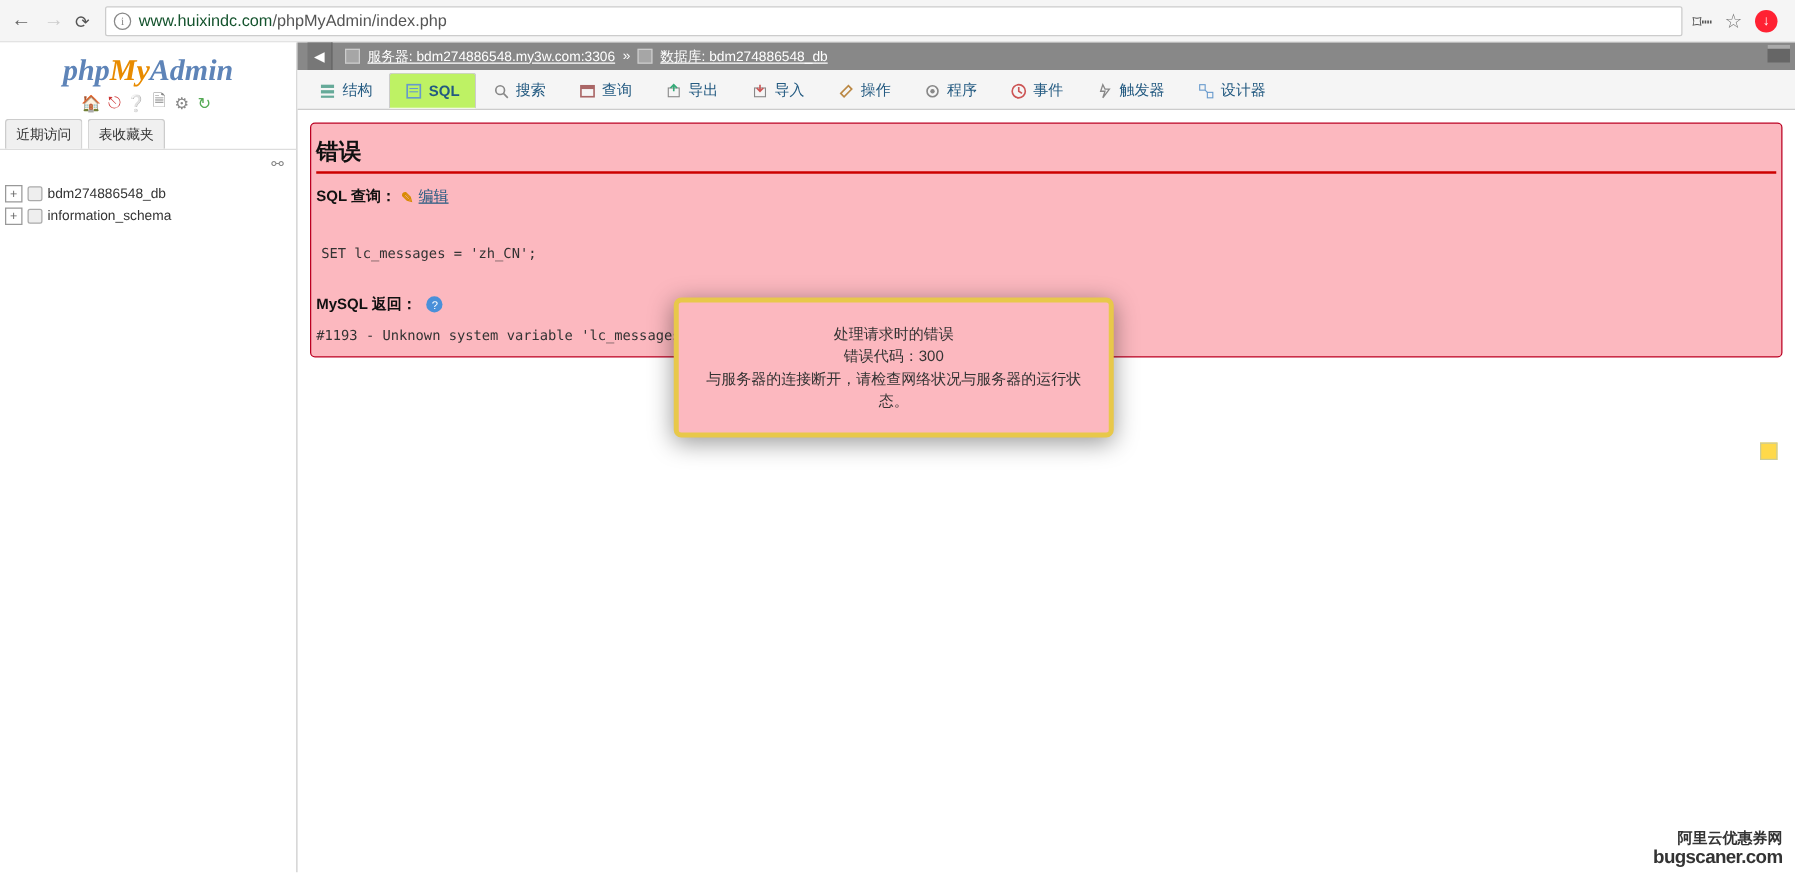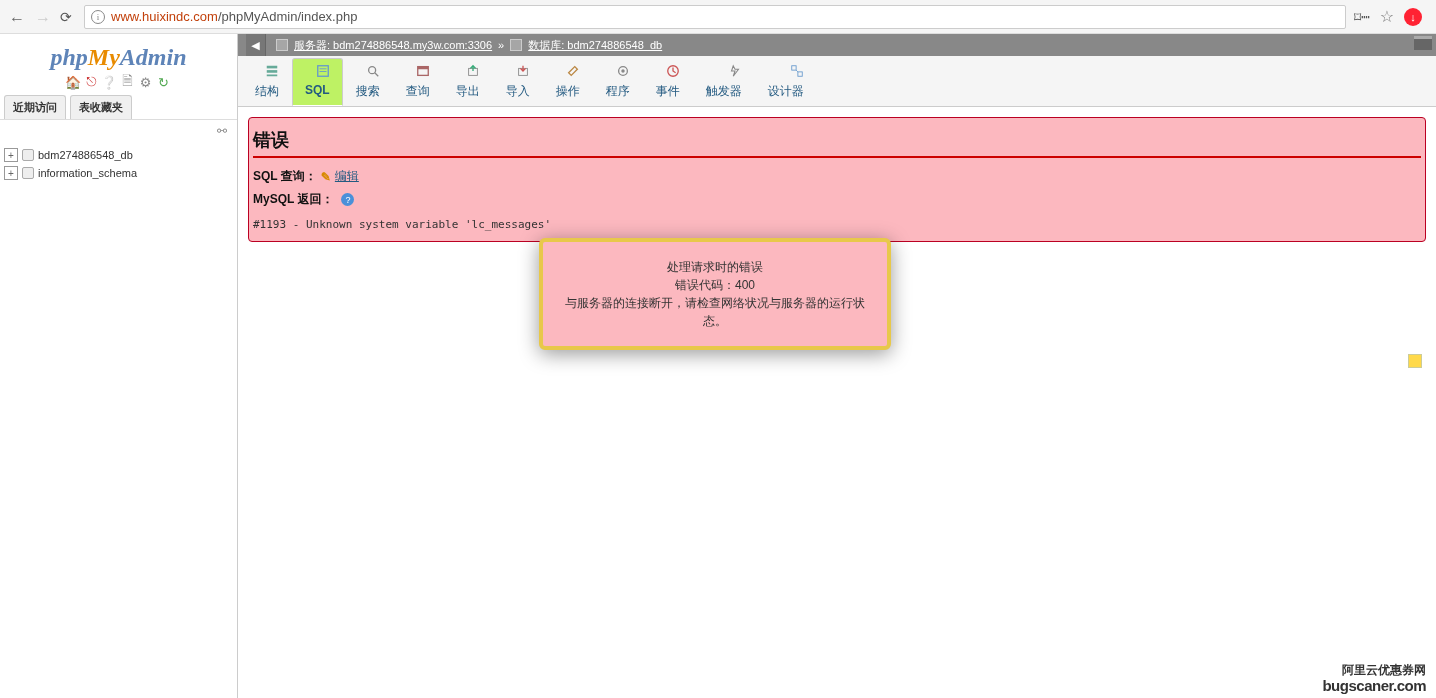--- a/index.html
+++ b/index.html
@@ -6,60 +6,60 @@
 body { font-family: Arial, sans-serif; font-size: 12px; width: 1436px; height: 698px; overflow: hidden; background: #fff; position: relative; }
 
 
 .browser-bar { height: 34px; background: #f5f5f5; border-bottom: 1px solid #ddd; display: flex; align-items: center; padding: 0 8px; gap: 8px; }
 .nav-arrow { width: 18px; height: 18px; display: flex; align-items: center; justify-content: center; color: #666; font-size: 16px; cursor: pointer; }
 .nav-arrow.disabled { color: #ccc; }
 .reload-icon { width: 16px; height: 16px; color: #555; font-size: 14px; cursor: pointer; }
 .url-bar { flex: 1; height: 24px; border: 1px solid #ccc; border-radius: 2px; display: flex; align-items: center; padding: 0 6px; background: #fff; gap: 6px; }
 .url-info-icon { width: 14px; height: 14px; border: 1px solid #888; border-radius: 50%; display: flex; align-items: center; justify-content: center; font-size: 9px; color: #888; font-family: serif; }
 .url-text { font-size: 13px; color: #555; }
-.url-text .dark { color: #c2410c; }
+.url-text .dark { color: #14532d; }
 .right-icons { display: flex; align-items: center; gap: 10px; padding-right: 6px; }
 .key-icon { color: #555; font-size: 14px; }
 .star-icon { color: #777; font-size: 16px; }
 .ext-icon { width: 18px; height: 18px; background: #f23; border-radius: 50%; display:flex; align-items:center; justify-content:center; color:#fff; font-weight:bold; font-size:11px;}
 
 
 .app { display: flex; height: calc(698px - 34px); }
 .sidebar { width: 238px; background: #fff; border-right: 1px solid #ccc; position: relative; }
 .main { flex: 1; display: flex; flex-direction: column; position: relative; }
 
 
 .logo { text-align: center; padding: 10px 12px 4px; font-family: Liberation Serif, serif; font-size: 24px; font-style: italic; }
 .logo .php { color: #5e84b8; font-weight: bold; }
 .logo .my { color: #e88b00; font-weight: bold; }
 .logo .admin { color: #5e84b8; font-weight: bold; }
 
 .sidebar-icons { text-align: center; padding-bottom: 6px; color: #888; font-size: 13px; display:flex; justify-content:center; gap:4px;}
 .si { width:14px; height:14px; display:inline-flex; align-items:center; justify-content:center; }
 
 .sidebar-tabs { display: flex; border-bottom: 1px solid #ddd; font-size: 11px; }
-.sidebar-tab { padding: 4px 8px; border: 1px solid #ccc; border-bottom: none; margin-left: 4px; border-radius: 3px 3px 0 0; background: #f0f0f0; color: #333; cursor:pointer;font-weight:bold;}
+.sidebar-tab { padding: 4px 8px; border: 1px solid #ccc; border-bottom: none; margin-left: 4px; border-radius: 3px 3px 0 0; background: #f0f0f0; color: #333; cursor:pointer;}
 .link-icon-row { text-align: right; padding: 4px 10px 4px 0; color: #888; font-size: 12px; }
 
 .tree { padding: 4px 4px; font-size: 11px; color: #333; }
 .tree-item { display: flex; align-items: center; gap: 2px; padding: 2px 0; cursor:pointer; }
 .tree-toggle { width: 14px; height: 14px; border: 1px solid #999; display:flex; align-items:center; justify-content:center; font-size:10px; color:#666; margin-right:2px;}
 .tree-db-icon { width:12px; height:12px; border:1px solid #aaa; border-radius:2px; background:#eee; margin-right:2px;}
 .tree-label { color: #333; }
 
 
 .srv-bar { height: 22px; background: #888; color: #fff; display: flex; align-items: center; padding: 0 8px; font-size: 11px; gap: 6px; position: relative; }
 .srv-bar .tiny-icon { width:12px; height:12px; border:1px solid #ccc; background: rgba(255,255,255,0.25); }
 .srv-bar a { color: #fff; text-decoration: underline; }
 .srv-left-tab { width: 20px; height: 22px; background: #777; border-right: 1px solid #666; display:flex; align-items:center; justify-content:center; margin-right:4px;}
 .srv-collapse { position:absolute; right:4px; top:2px; width:18px; height:14px; background:#666; border-top:3px solid #aaa; cursor:pointer;}
 
 
 .tabs { display: flex; background: #f5f5f5; border-bottom: 1px solid #ccc; padding: 2px 4px 0; font-size: 12px; }
-.tab { display: flex; align-items: flex-end; gap: 5px; padding: 5px 12px; border: 1px solid transparent; color: #235a81; cursor: pointer; border-radius: 3px 3px 0 0; flex-direction: column; }
+.tab { display: flex; align-items: center; gap: 5px; padding: 5px 12px; border: 1px solid transparent; color: #235a81; cursor: pointer; border-radius: 3px 3px 0 0; }
 .tab.active { background: #bef264; border: 1px solid #ccc; border-bottom: 1px solid #fff; font-weight: bold; }
 .tab .ticon { width:14px; height:14px; display:inline-block; }
 .ticon svg { width:14px; height:14px; }
 
 
 .content { padding: 10px; }
 .err-box { border: 1px solid #b02; border-radius: 4px; background: #fcb8bf; padding: 10px 4px; }
 .err-title { font-size: 18px; font-weight: bold; color: #111; border-bottom: 2px solid #c00; padding-bottom: 4px; margin-bottom: 10px; }
 .sql-row { font-size: 12px; font-weight: bold; color: #111; display:flex; align-items:center; gap:4px;}
 .edit-link { color: #235a81; text-decoration: underline; font-weight: normal;}
@@ -225,34 +225,35 @@
     </div>
 
     <div class="content">
       <div class="err-box">
         <div class="err-title">错误</div>
         <div class="sql-row">
           <span>SQL 查询：</span>
           <span class="edit-icon">✎</span>
           <a href="#" class="edit-link">编辑</a>
         </div>
+        <div class="code-block">SET lc_messages = 'zh_CN';</div>
         <div class="mysql-row">
           <span>MySQL 返回：</span>
           <span class="help-icon">?</span>
         </div>
         <div class="err-msg">#1193 - Unknown system variable 'lc_messages'</div>
       </div>
     </div>
 
     <div class="bm-icon"></div>
   </div>
 </div>
 
 <div class="modal">
   <div>处理请求时的错误</div>
-  <div>错误代码：400</div>
+  <div>错误代码：300</div>
   <div>与服务器的连接断开，请检查网络状况与服务器的运行状态。</div>
 </div>
 
 <div class="branding">
   <div class="b1">阿里云优惠券网</div>
   <div class="b2">bugscaner.com</div>
 </div>
 
 </body></html>

